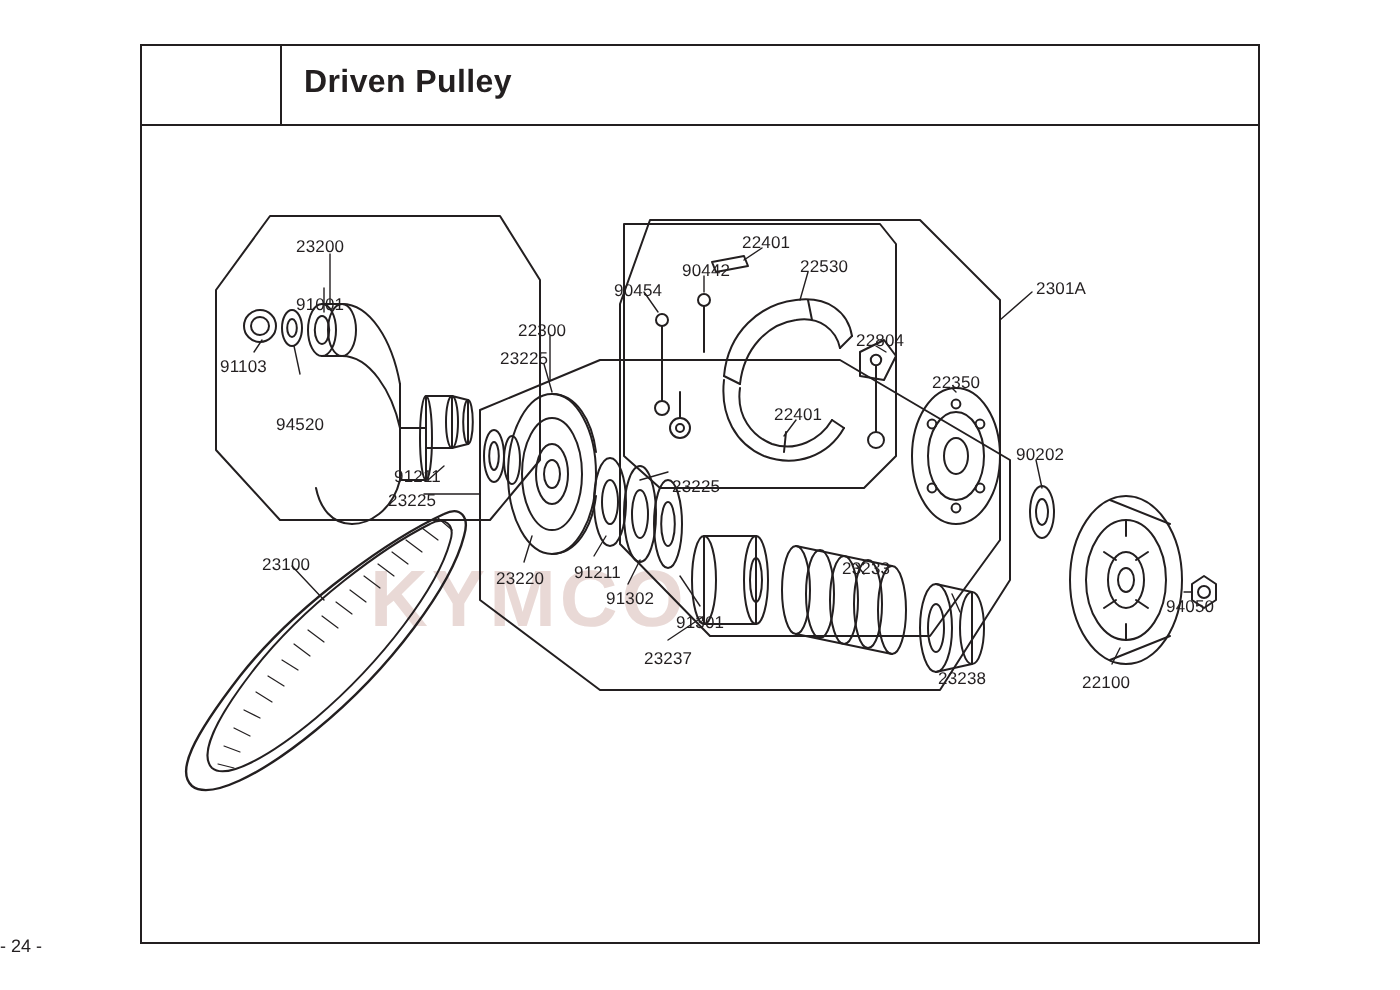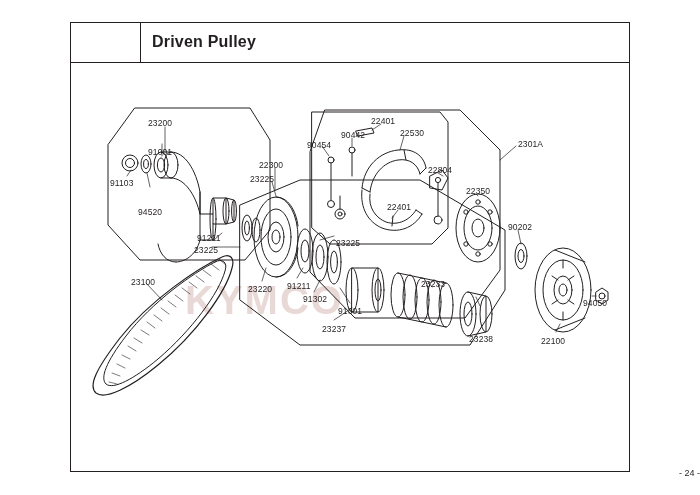--- a/index.html
+++ b/index.html
@@ -42,21 +42,21 @@
   .hdr-title{
     position:absolute;
     left:152px;top:22px;height:40px;
     display:flex;align-items:center;
     font-size:16px;font-weight:bold;color:#231f20;
     letter-spacing:.2px;
   }
   .footer{
     position:absolute;
     left:0;top:468px;width:700px;
-    text-align:right;
+    text-align:left;
     font-size:9px;color:#231f20;
   }
   svg#art{
     position:absolute;left:0;top:0;
     width:700px;height:495px;
     pointer-events:none;
   }
   .lbl{
     position:absolute;
     font-size:8.5px;

